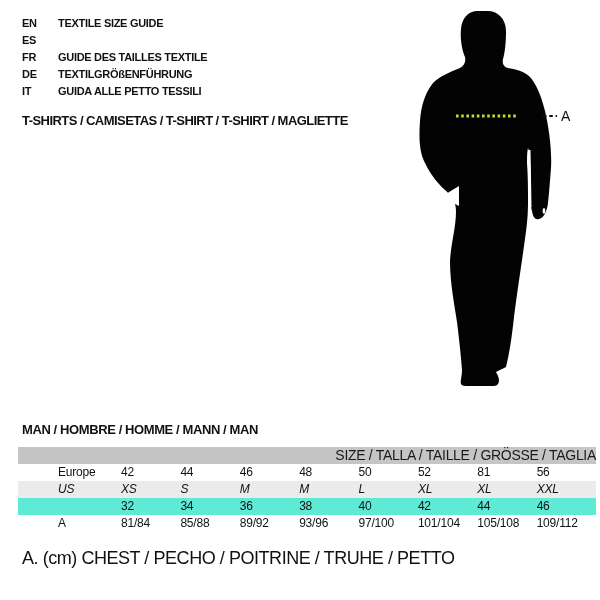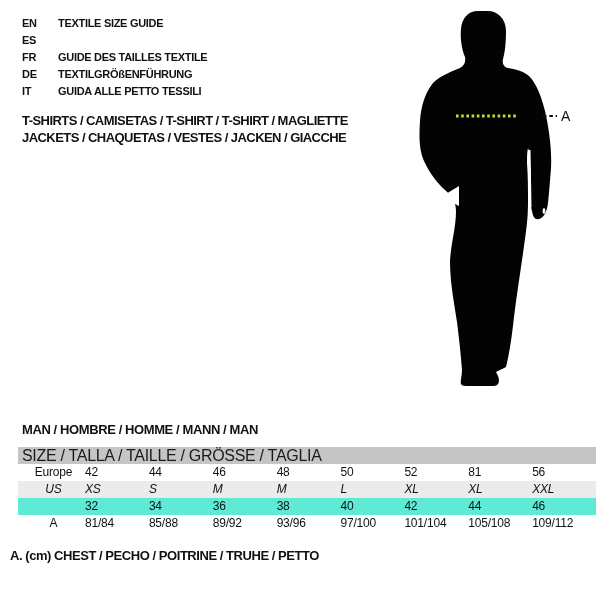--- a/index.html
+++ b/index.html
@@ -83,43 +83,45 @@
     letter-spacing: -0.2px;
   }
   .t-row {
     display: flex;
     height: 17px;
     line-height: 17px;
     align-items: center;
   }
   .t-header {
     padding-left: 4px;
-    font-size: 16px;
+    font-size: 14px;
     letter-spacing: -0.3px;
     color: #1a1a1a;
+    justify-content: flex-end;
   }
   .t-label {
     flex: 0 0 63px;
     padding-left: 4px;
-    text-align: center;
-    white-space: nowrap;
+    text-align: left;
+    white-space: nowrap;
+    margin-left: 36px;
   }
   .t-cell {
     flex: 1 1 0;
     text-align: left;
     white-space: nowrap;
   }
 
   
   .footnote {
     position: absolute;
-    left: 10px;
+    left: 22px;
     top: 548px;
-    font-size: 13px;
-    font-weight: 700;
+    font-size: 18px;
+    font-weight: 400;
     letter-spacing: -0.45px;
     white-space: nowrap;
   }
 </style>
 </head>
 <body>
 
 <div class="stage">
 
   <div class="lang-block">
@@ -139,21 +141,20 @@
       <span class="lang-name">TEXTILGRÖßENFÜHRUNG</span>
     </div>
     <div class="lang-row">
       <span class="lang-code">IT</span>
       <span class="lang-name">GUIDA ALLE PETTO TESSILI</span>
     </div>
   </div>
 
   <div class="cat-block">
     <div class="cat-line">T-SHIRTS / CAMISETAS / T-SHIRT / T-SHIRT / MAGLIETTE</div>
-    <div class="cat-line">JACKETS / CHAQUETAS / VESTES / JACKEN / GIACCHE</div>
   </div>
 
   <div class="figure-wrap">
     <svg width="205" height="400" viewBox="395 0 205 400" xmlns="http://www.w3.org/2000/svg">
       <path d="M478 11
                C468 11 462 18 461 29
                C460 39 462 50 465 57
                C466 62 464 66 460 68
                C450 72 440 76 433 83
                C425 93 421 106 420 121

